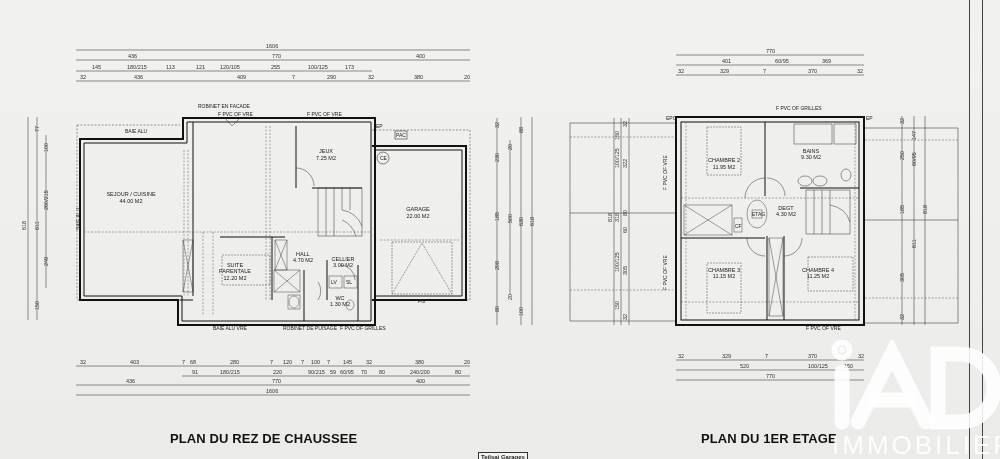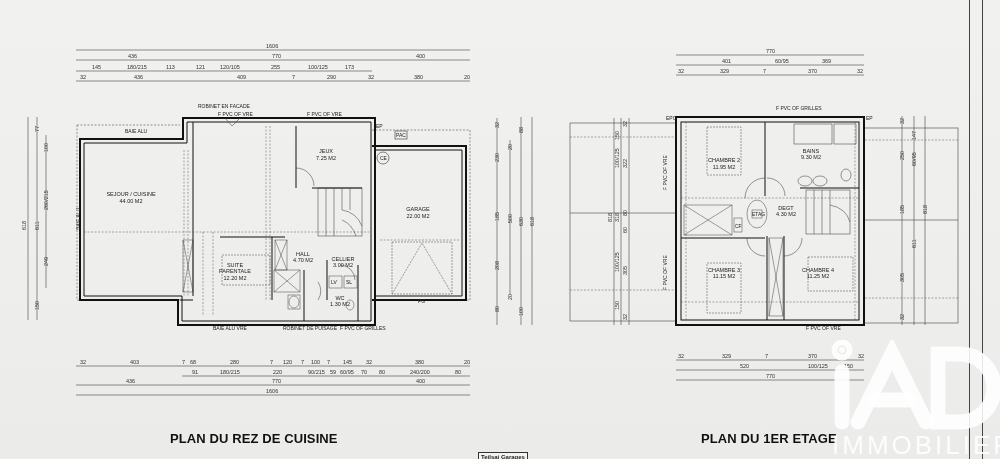--- a/index.html
+++ b/index.html
@@ -414,21 +414,21 @@
       <text class="lbl" x="866" y="120">EP</text>
       <text class="lbl" x="752" y="216">ETAG</text>
       <text class="lbl" x="735" y="228">CF</text>
       <text class="lbl" transform="translate(667,190) rotate(-90)">F PVC OF VRE</text>
       <text class="lbl" transform="translate(667,290) rotate(-90)">F PVC OF VRE</text>
       <text class="lbl" x="806" y="330">F PVC OF VRE</text>
     </g>
   </g>
 </svg>
 
-<div class="title" style="left:170px; top:431px;">PLAN DU REZ DE CUISINE</div>
+<div class="title" style="left:170px; top:431px;">PLAN DU REZ DE CHAUSSEE</div>
 <div class="title" style="left:701px; top:431px;">PLAN DU 1ER ETAGE</div>
 
 <div class="stamp">Teilsai Garages</div>
 
 <div class="frame-line" style="left:969px;"></div>
 <div class="frame-line" style="left:982px;"></div>
 
 <svg class="logo" viewBox="0 0 180 119">
   <g fill="none" stroke="rgba(255,255,255,0.88)" stroke-width="15" stroke-linecap="round">
     <circle cx="22" cy="10" r="3" fill="rgba(255,255,255,0.88)"></circle>

